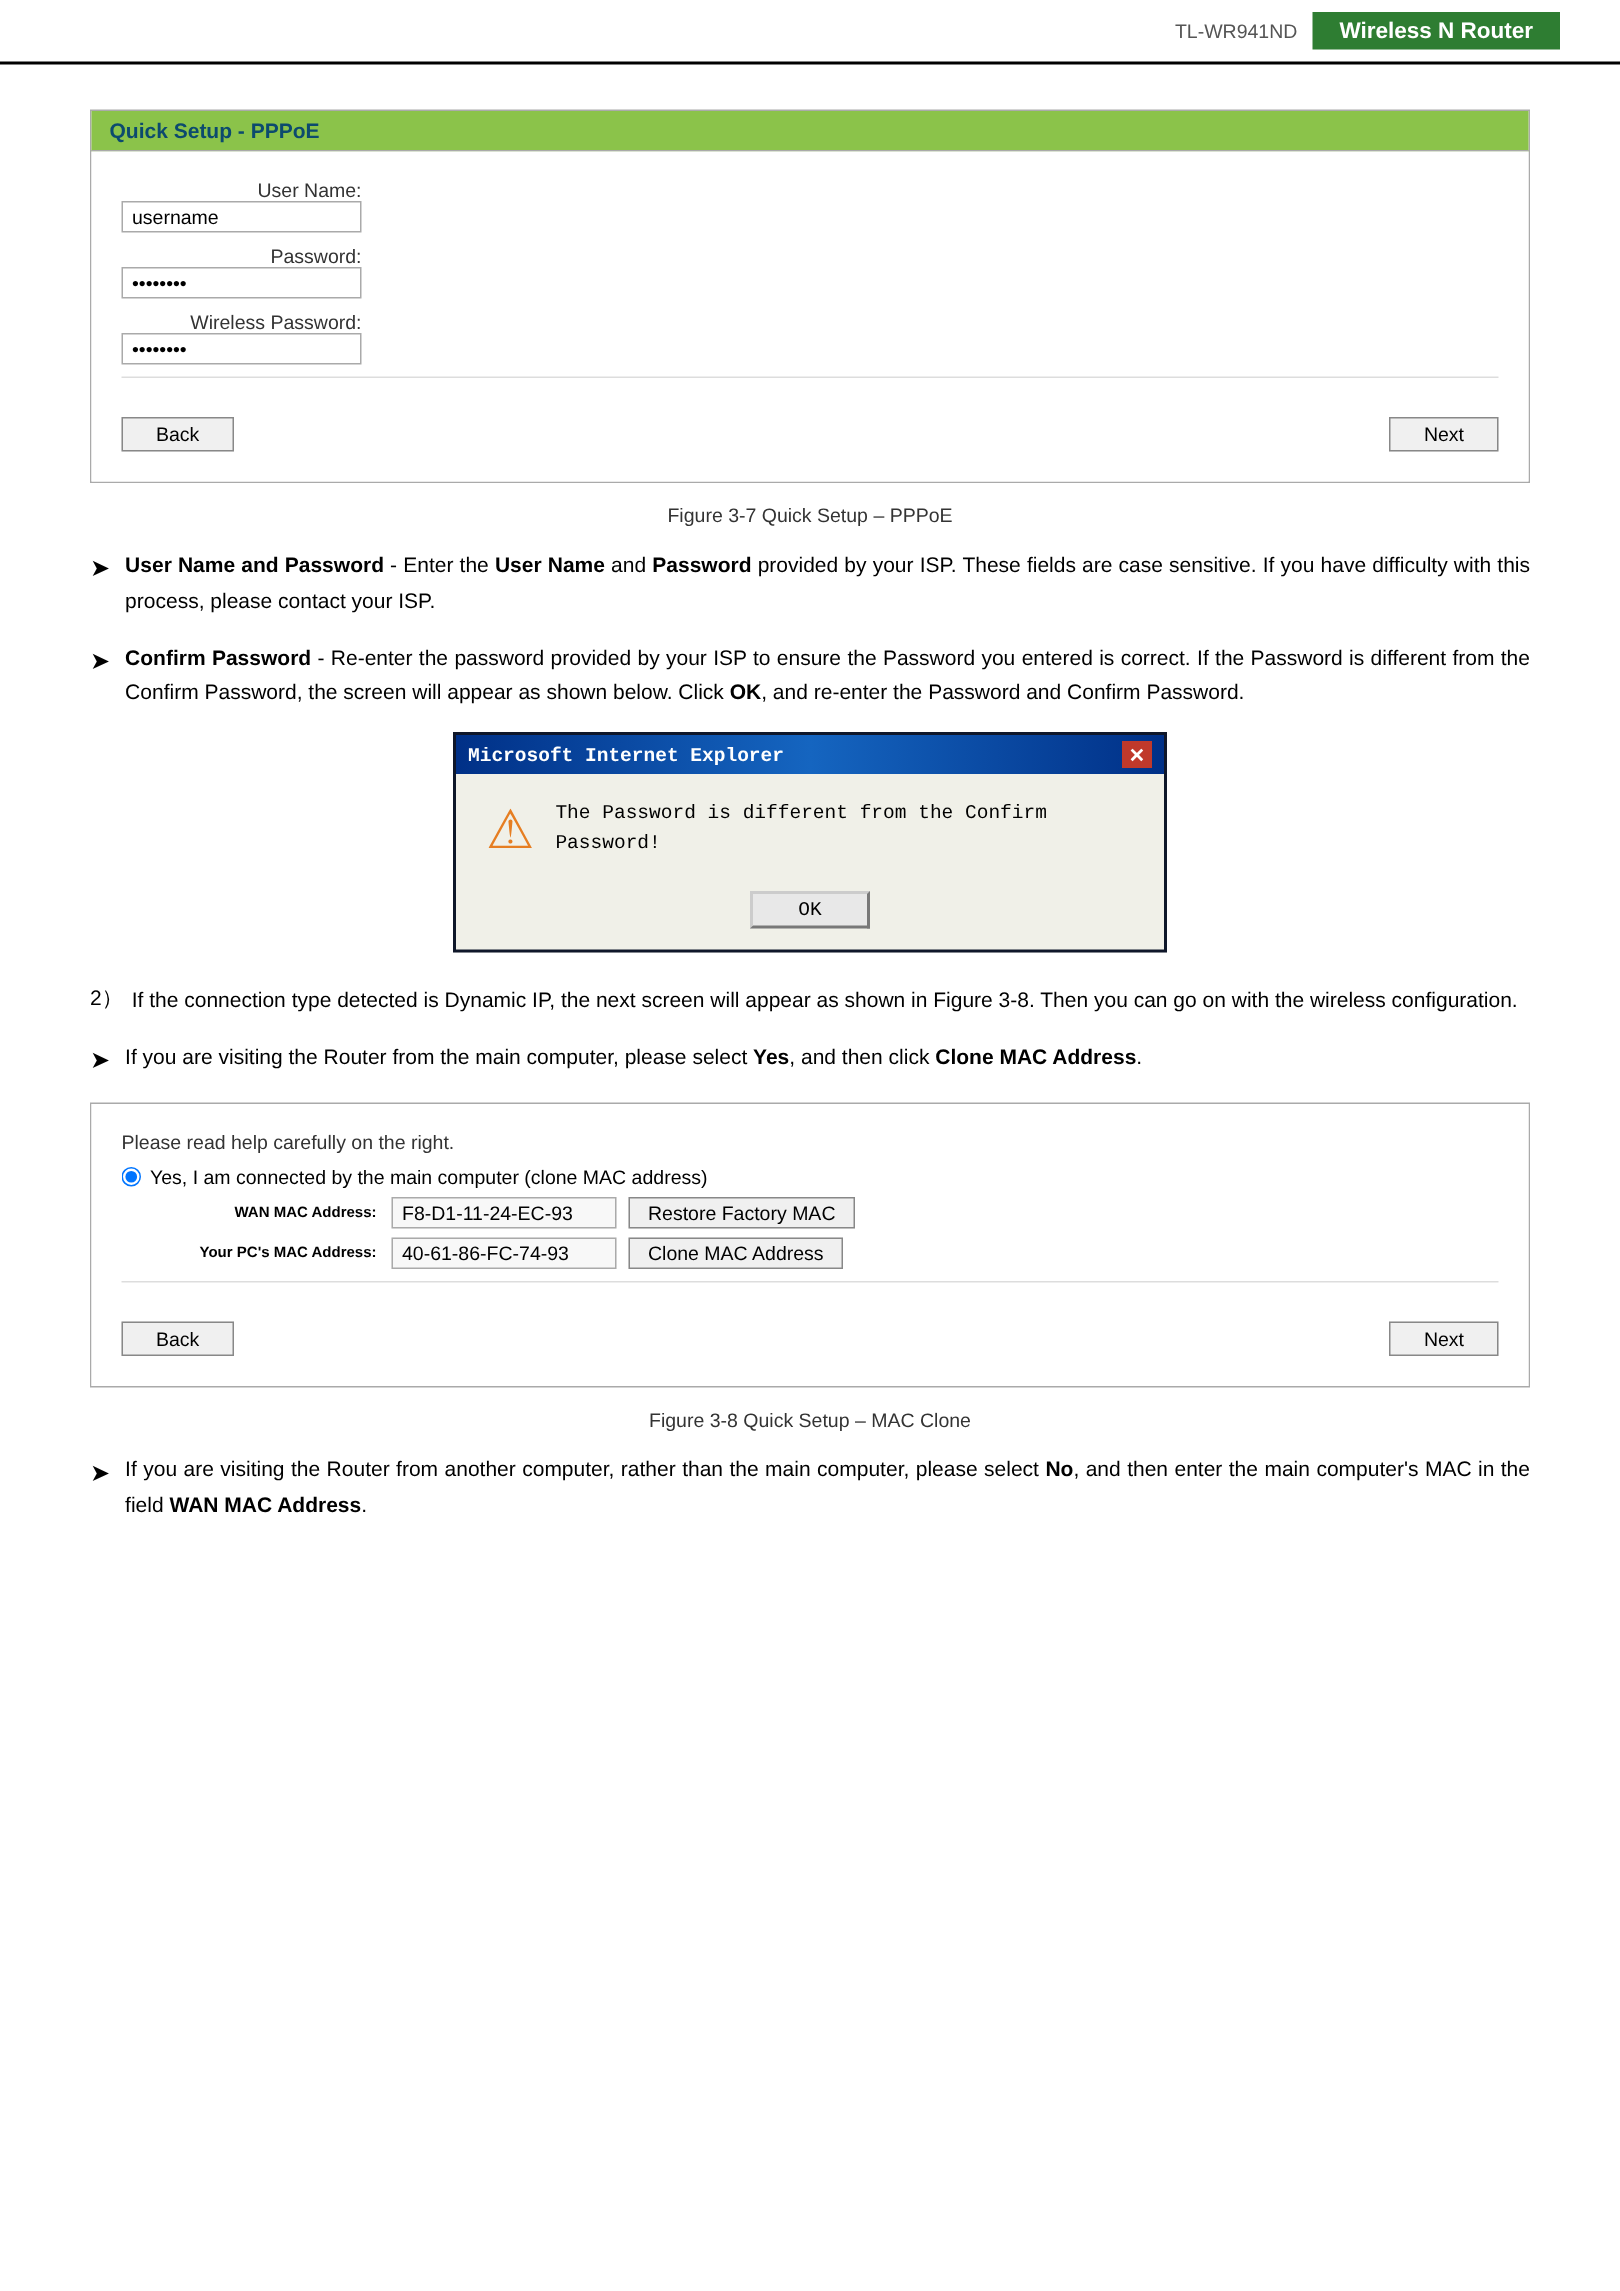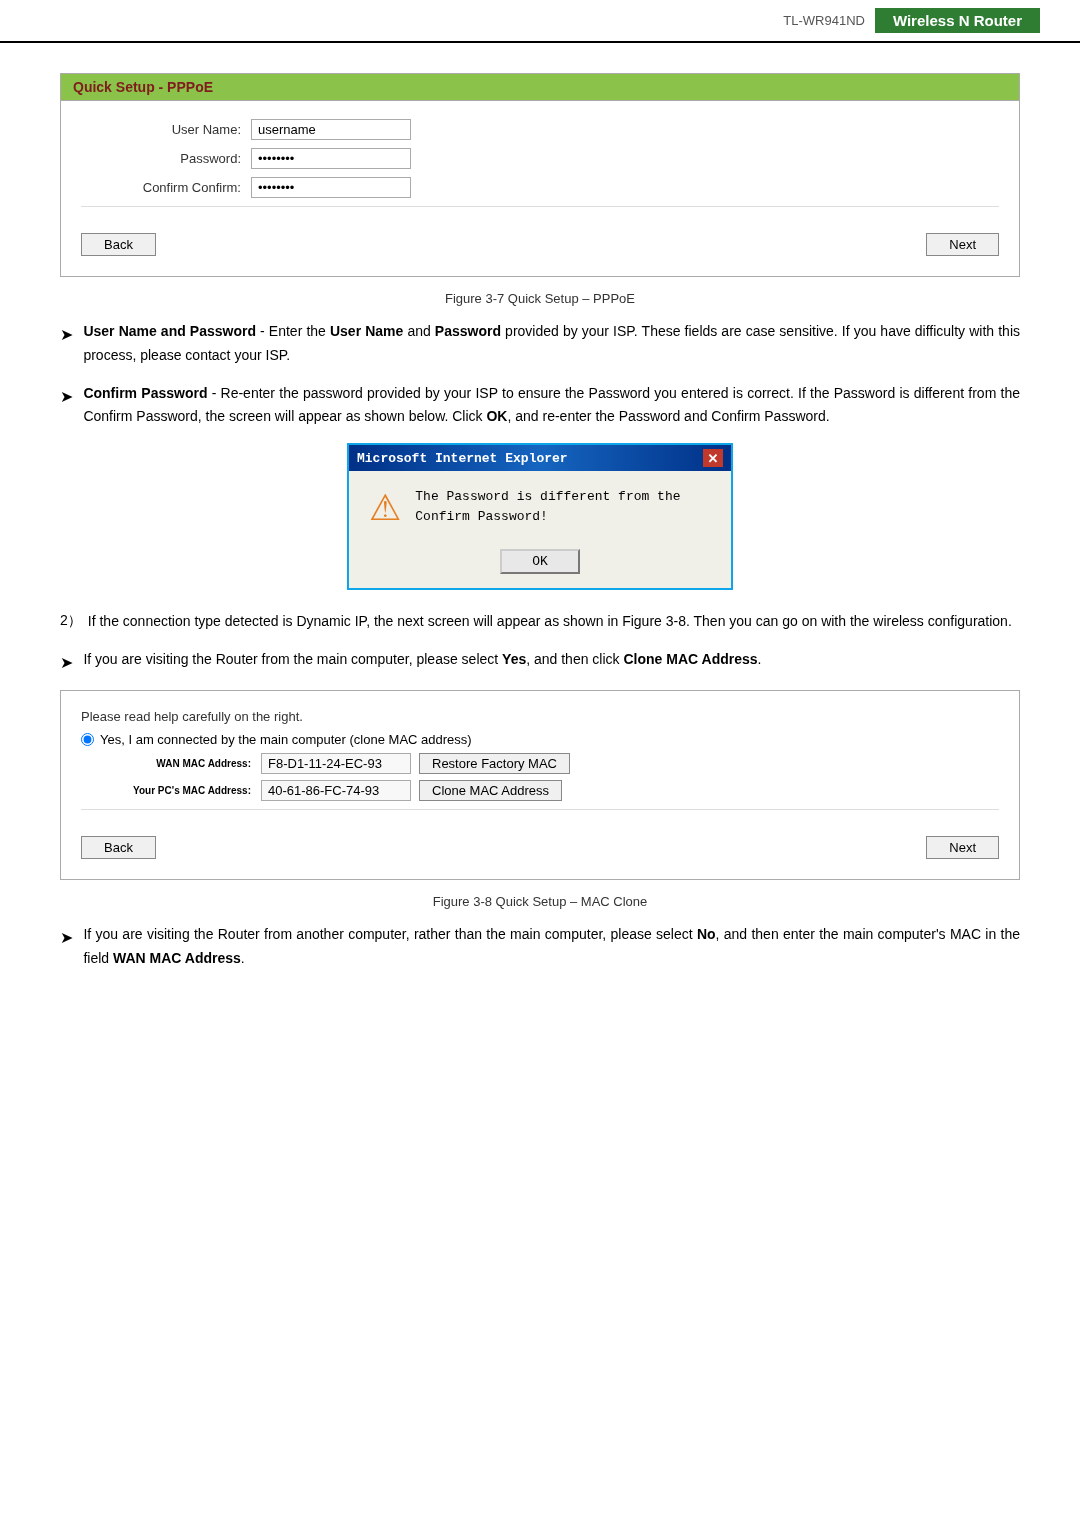--- a/index.html
+++ b/index.html
@@ -42,36 +42,37 @@
     }
 
     
     .setup-box {
       border: 1px solid #aaa;
       margin-bottom: 14px;
       width: 100%;
     }
     .setup-box-header {
       background: #8bc34a;
-      color: #7f1d1d;
+      color: #0c4a6e;
       font-weight: bold;
       font-size: 14px;
       padding: 5px 12px;
       border-bottom: 1px solid #aaa;
     }
     .setup-box-body {
       background: #fff;
       padding: 18px 20px 14px 20px;
     }
 
     
     .form-row {
       display: flex;
-      align-items: center;
+      align-items: flex-start;
       margin-bottom: 8px;
+      flex-direction: column;
     }
     .form-label {
       text-align: right;
       width: 160px;
       margin-right: 10px;
       font-size: 13px;
       color: #333;
     }
     .form-input {
       border: 1px solid #aaa;
@@ -119,22 +120,22 @@
     }
     .bullet-text {
       flex: 1;
       font-size: 14px;
       line-height: 1.7;
       text-align: justify;
     }
 
     
     .ie-dialog {
-      border: 2px solid #0ea5e9;
-      width: 386px;
+      border: 2px solid #0f172a;
+      width: 476px;
       margin: 10px auto 20px auto;
       background: #f0f0e8;
     }
     .ie-dialog-header {
       background: linear-gradient(to right, #003087, #1565c0, #003087);
       color: #fff;
       font-family: 'Courier New', monospace;
       font-weight: bold;
       font-size: 13px;
       padding: 4px 8px;
@@ -268,21 +269,21 @@
         <label class="form-label">User Name:</label>
         <input class="form-input" type="text" value="username" style="">
       </div>
 
       <div class="form-row">
         <label class="form-label">Password:</label>
         <input class="form-input" type="password" value="12345678" style="">
       </div>
 
       <div class="form-row">
-        <label class="form-label">Confirm Confirm:</label>
+        <label class="form-label">Wireless Password:</label>
         <input class="form-input" type="password" value="12345678" style="">
       </div>
 
       <div class="btn-row">
         <button class="btn">Back</button>
         <button class="btn">Next</button>
       </div>
     </div>
   </div>
 

